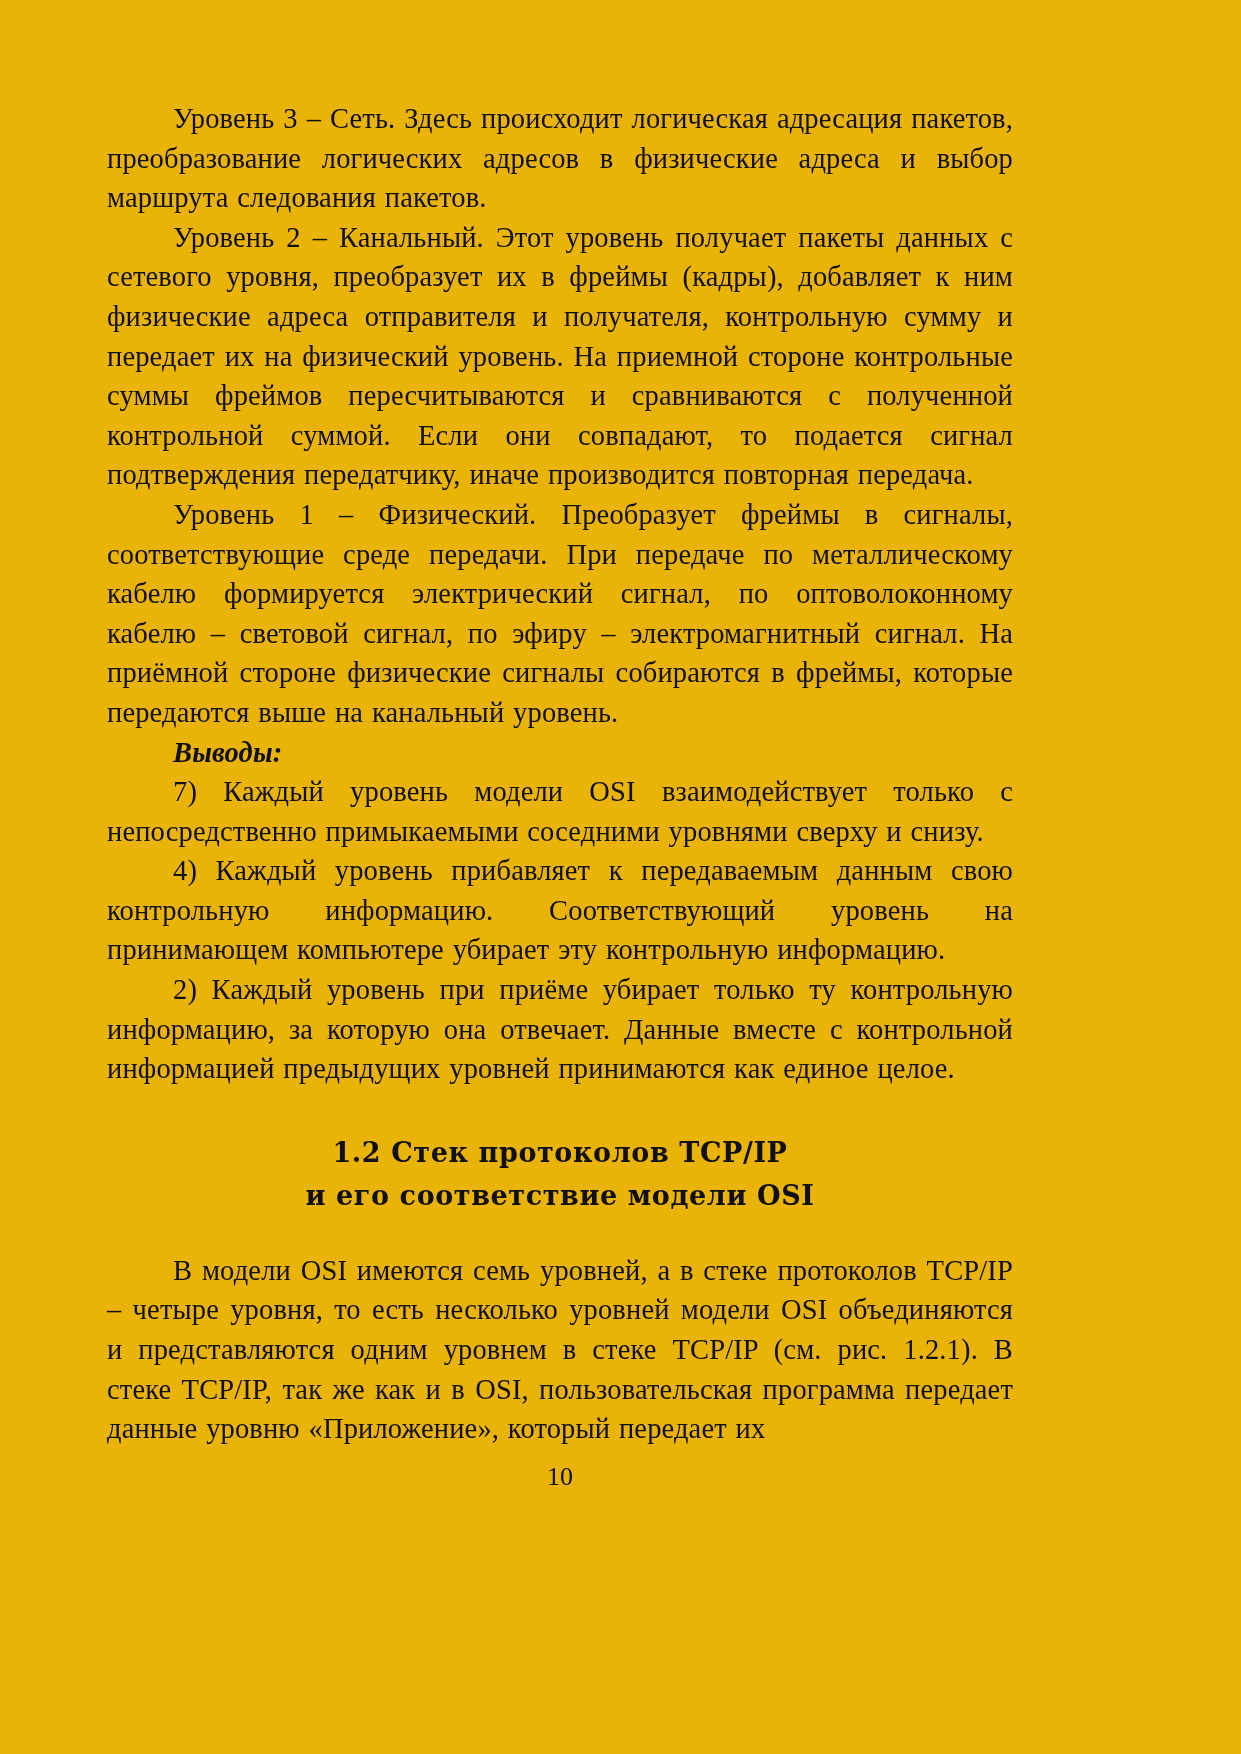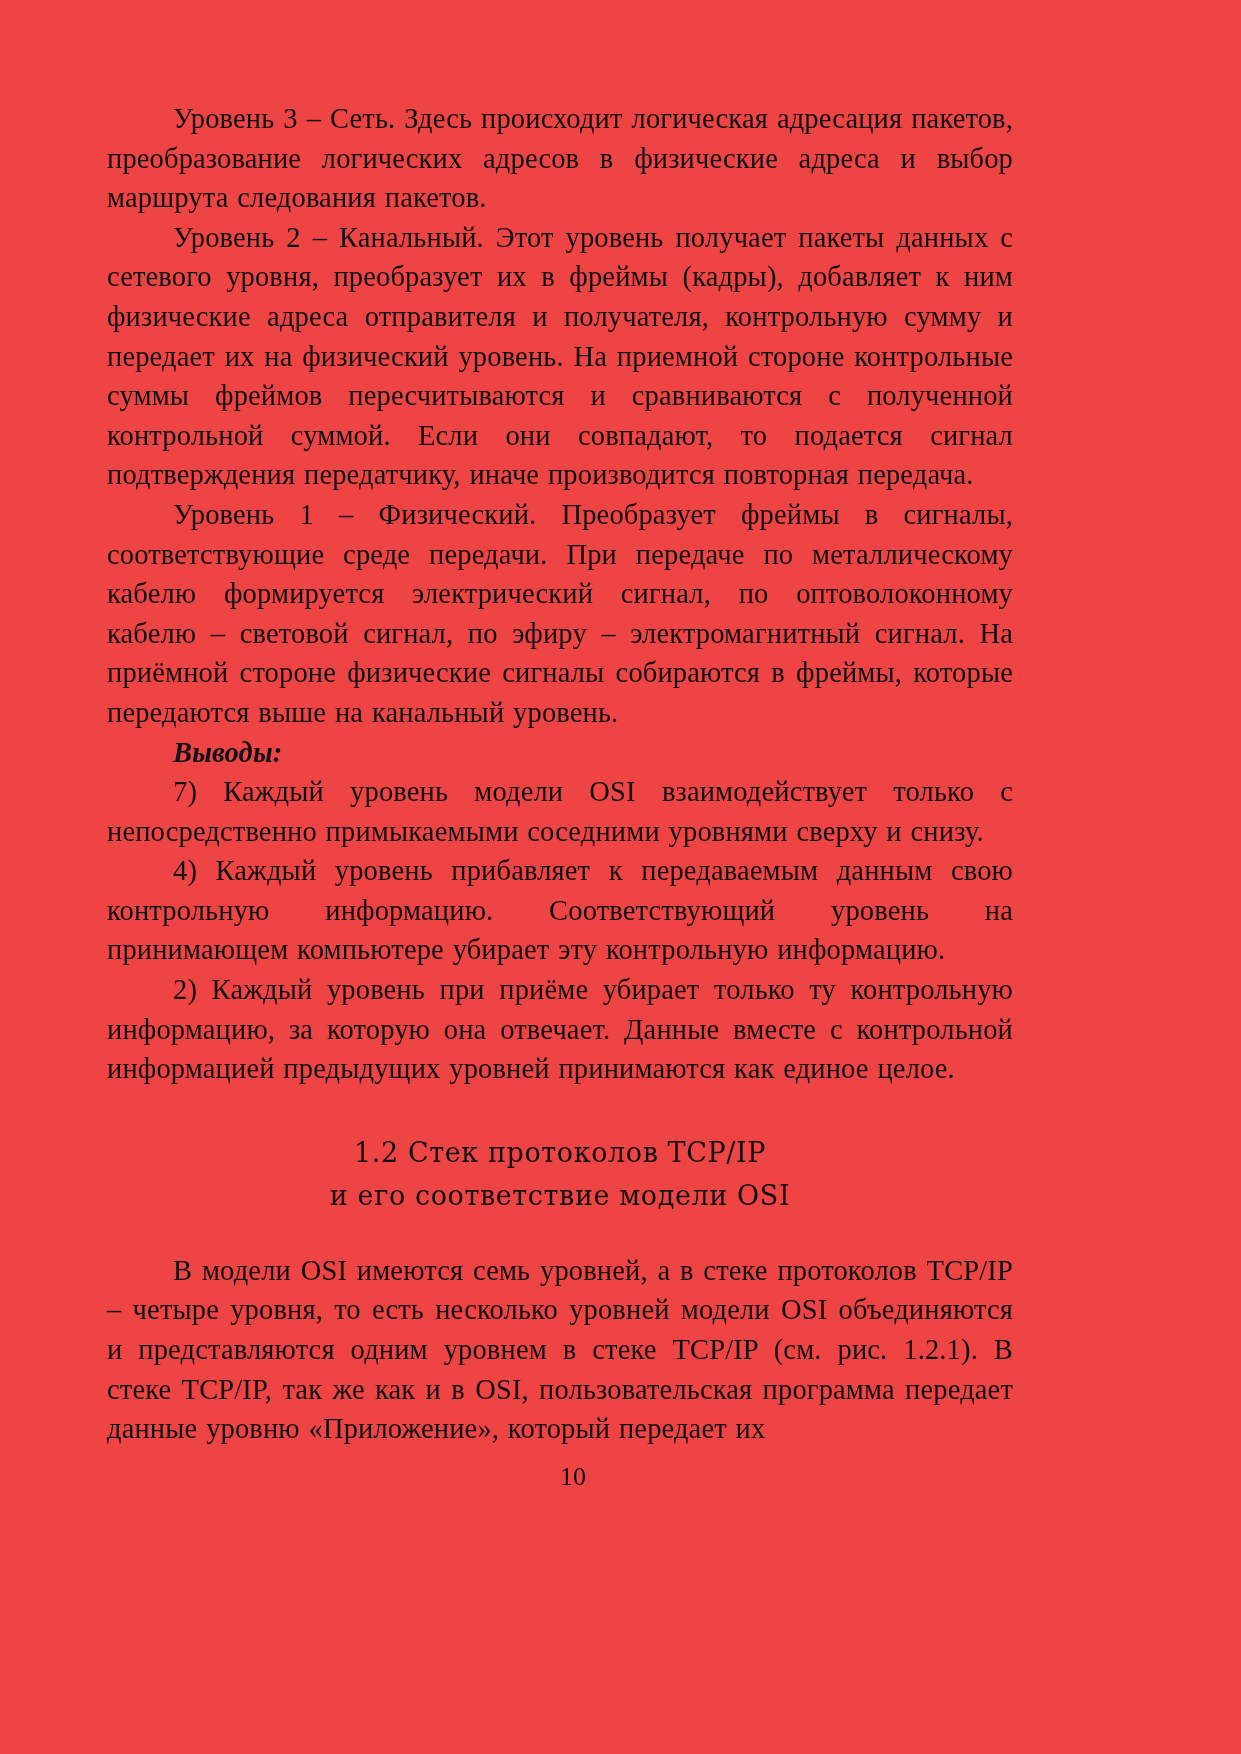--- a/index.html
+++ b/index.html
@@ -6,21 +6,21 @@
   html, body {
     margin: 0;
     padding: 0;
     background: #e8e8e8;
   }
   .page {
     position: relative;
     width: 1241px;
     height: 1754px;
     margin: 0 auto;
-    background: #ef4444;
+    background: #eab308;
     font-family: "Liberation Serif", serif;
     color: #101014;
     overflow: hidden;
   }
   .text-block {
     position: absolute;
     left: 107px;
     top: 99px;
     width: 906px;
   }
@@ -36,29 +36,29 @@
   }
   .conclusions-heading {
     font-weight: bold;
     font-style: italic;
   }
   .section-heading {
     margin: 42px 0 34px 0;
     font-family: "DejaVu Serif", serif;
     font-size: 27px;
     line-height: 43px;
-    font-weight: normal;
+    font-weight: bold;
     text-align: center;
     text-indent: 0;
     letter-spacing: 0.6px;
   }
   .page-number {
     position: absolute;
     top: 1462px;
-    left: 120px;
+    left: 107px;
     width: 906px;
     text-align: center;
     font-size: 26px;
     color: #101014;
   }
 </style>
 </head>
 <body>
 
 <div class="page">

